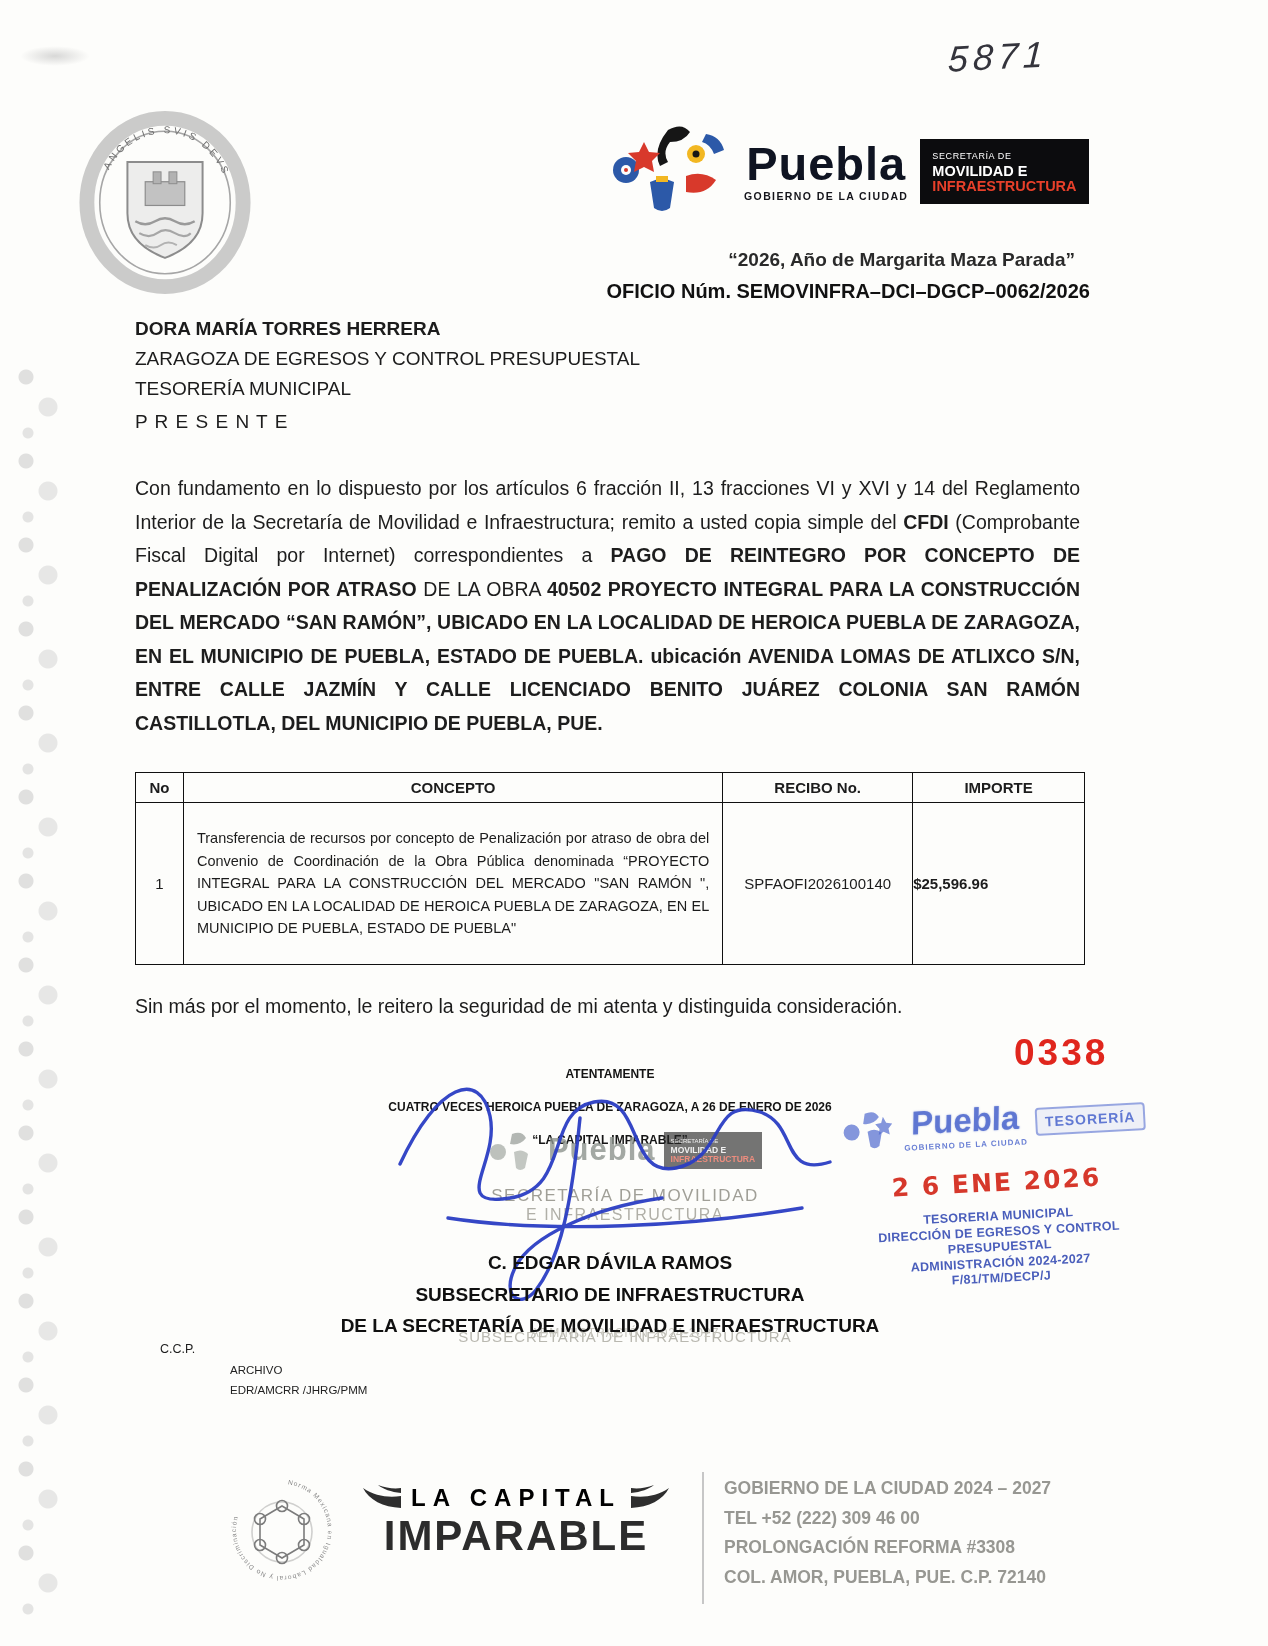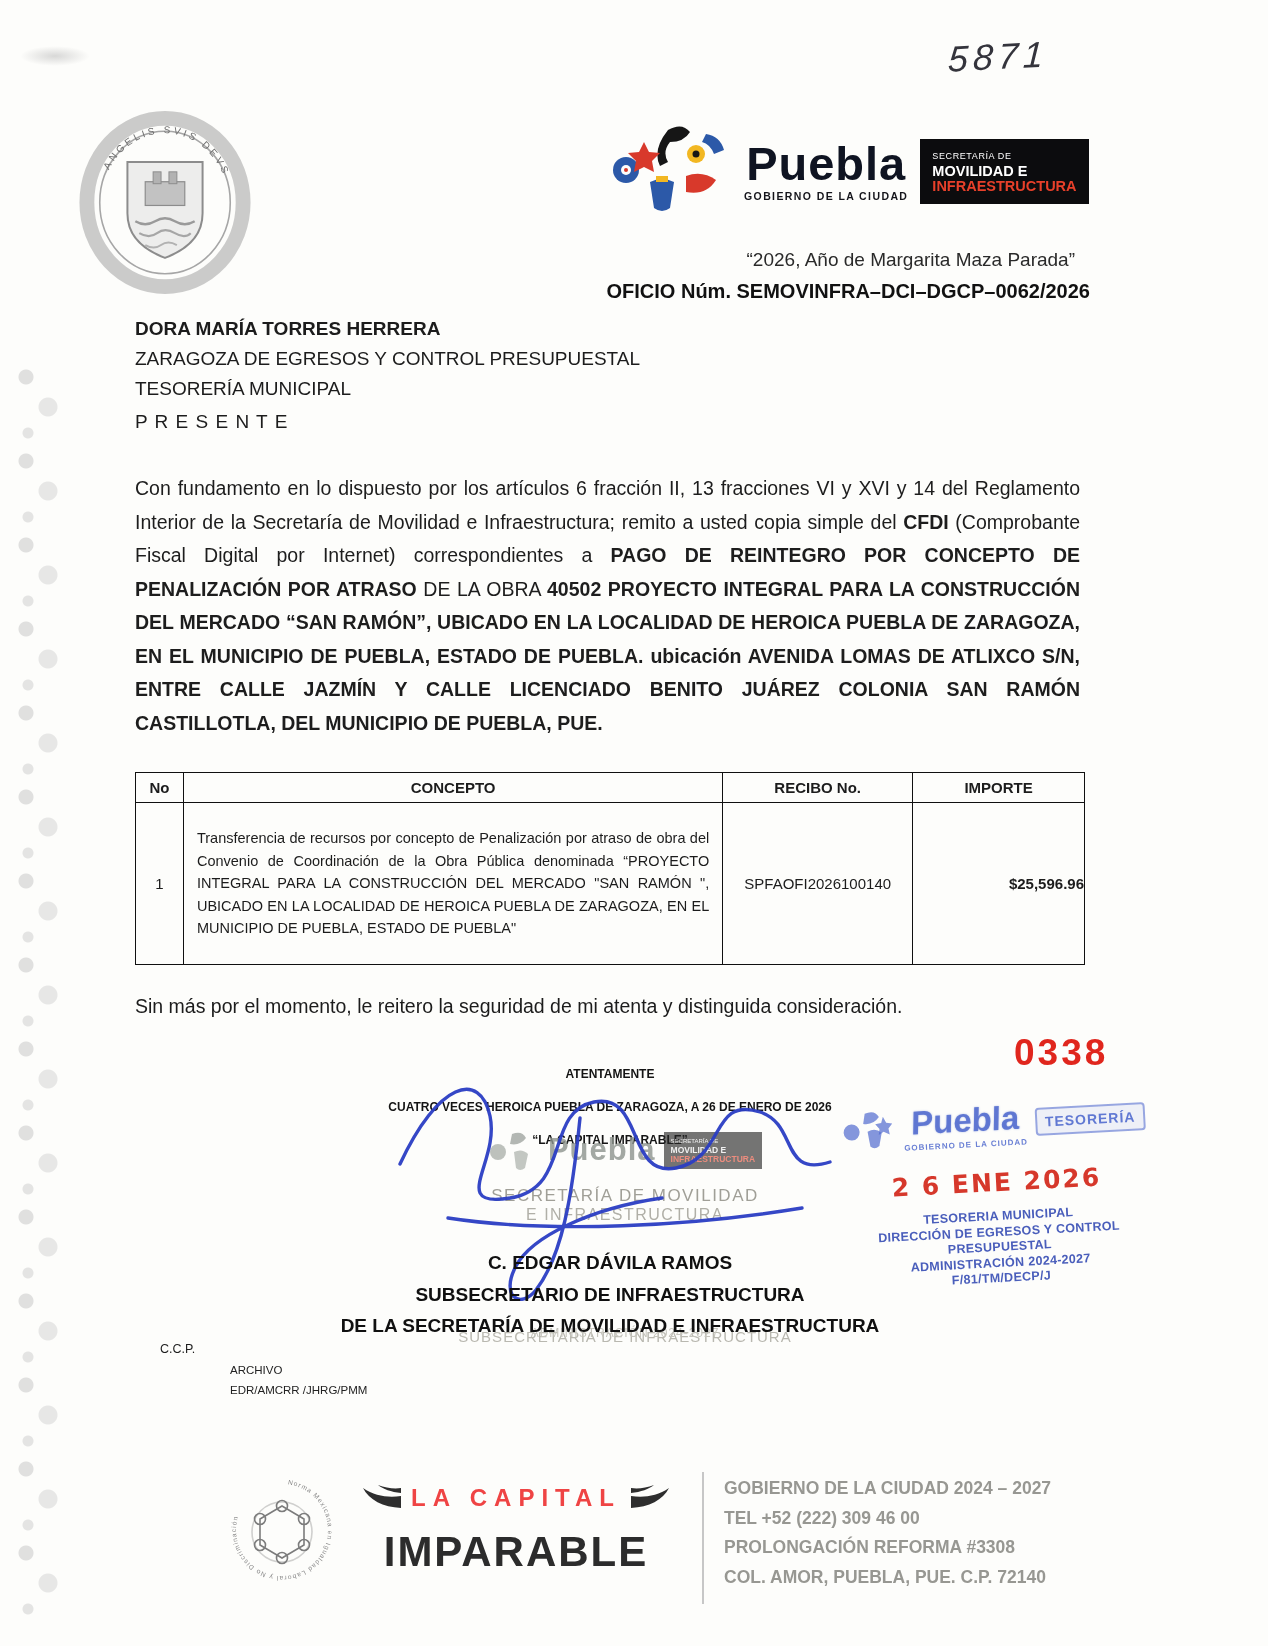--- a/index.html
+++ b/index.html
@@ -28,38 +28,38 @@
   .talavera{width:122px;height:94px;}
   .brand-wrap{display:flex;flex-direction:column;align-items:center;}
   .brand{font-size:47px;font-weight:bold;color:#0f1422;letter-spacing:1px;line-height:48px;}
   .brand-sub{font-size:10.5px;font-weight:bold;letter-spacing:1.4px;color:#14141a;margin-top:2px;}
   .sec-box{background:#0c0c0e;color:#fff;padding:10px 12px;min-width:152px;line-height:15px;}
   .sec1{font-size:9px;letter-spacing:.6px;}
   .sec2{font-size:14.5px;font-weight:bold;}
   .sec3{font-size:14.5px;font-weight:bold;color:#e8402a;}
 
   .year-legend{position:absolute;left:135px;top:249px;width:940px;text-align:right;
-    font-size:19px;color:#2a2a2a;}
+    font-size:19px;color:#2a2a2a;font-weight:bold;}
   .oficio-num{position:absolute;left:135px;top:280px;width:955px;text-align:right;
     font-size:20px;font-weight:bold;color:#111;}
 
   .addressee{position:absolute;left:135px;top:314px;font-size:19px;line-height:30px;}
   .addr-name{font-weight:bold;}
   .addr-sal{margin-top:3px;letter-spacing:1px;}
 
   .body-par{position:absolute;left:135px;top:472px;width:945px;font-size:19.5px;
     line-height:33.5px;text-align:justify;color:#1d1d1d;}
 
   .tbl{position:absolute;left:135px;top:772px;width:950px;border-collapse:collapse;}
   .tbl th,.tbl td{border:1.6px solid #101010;vertical-align:middle;}
   .tbl th{font-size:15px;font-weight:bold;padding:6px 4px;text-align:center;}
   .c-no{width:48px;text-align:center;}
   .c-concepto{width:540px;}
   .c-recibo{width:190px;text-align:center;font-size:15px;}
-  .c-importe{width:172px;text-align:right;font-size:15px;font-weight:bold;}
+  .c-importe{width:172px;text-align:left;font-size:15px;font-weight:bold;}
   td.c-no{font-size:15px;}
   td.c-concepto{font-size:14.5px;line-height:22.5px;padding:24px 13px;text-align:justify;}
 
   .closing{position:absolute;left:135px;top:995px;width:945px;font-size:19.5px;}
 
   .red-folio{position:absolute;left:1014px;top:1032px;color:#e0261d;
     font-family:Liberation Sans, sans-serif;font-weight:bold;font-size:37px;letter-spacing:3px;}
 
   .sig-block{position:absolute;left:135px;top:1058px;width:950px;text-align:center;
     font-weight:bold;font-size:12px;line-height:33px;color:#141414;}
@@ -100,22 +100,22 @@
 
   .ccp{position:absolute;left:160px;top:1342px;font-size:12.5px;color:#1d1d1d;}
   .ccp-lines{position:absolute;left:230px;top:1360px;font-size:11.5px;line-height:20px;color:#222;}
 
   
   .seal{position:absolute;left:230px;top:1476px;width:104px;height:108px;}
   .capital-logo{position:absolute;left:356px;top:1484px;width:320px;text-align:center;}
   .cap-row{display:flex;align-items:center;justify-content:center;gap:8px;}
   .wing{width:42px;height:26px;}
   .wing.right{transform:scaleX(-1);}
-  .cap-text{font-size:24px;font-weight:bold;letter-spacing:7px;color:#ef4444;}
-  .cap-big{font-size:42px;font-weight:bold;letter-spacing:2px;color:#2c2c2c;margin-top:16px;}
+  .cap-text{font-size:24px;font-weight:bold;letter-spacing:7px;color:#000000;}
+  .cap-big{font-size:42px;font-weight:bold;letter-spacing:2px;color:#2c2c2c;margin-top:0px;}
   .footer-divider{position:absolute;left:702px;top:1472px;height:132px;border-left:2px solid #c7c7c7;}
   .footer-right{position:absolute;left:724px;top:1474px;font-size:17.5px;line-height:29.5px;
     color:#979792;font-weight:bold;}
 </style>
 </head>
 <body>
 
 <div class="page">
 
   <div class="ornament-strip"></div>

